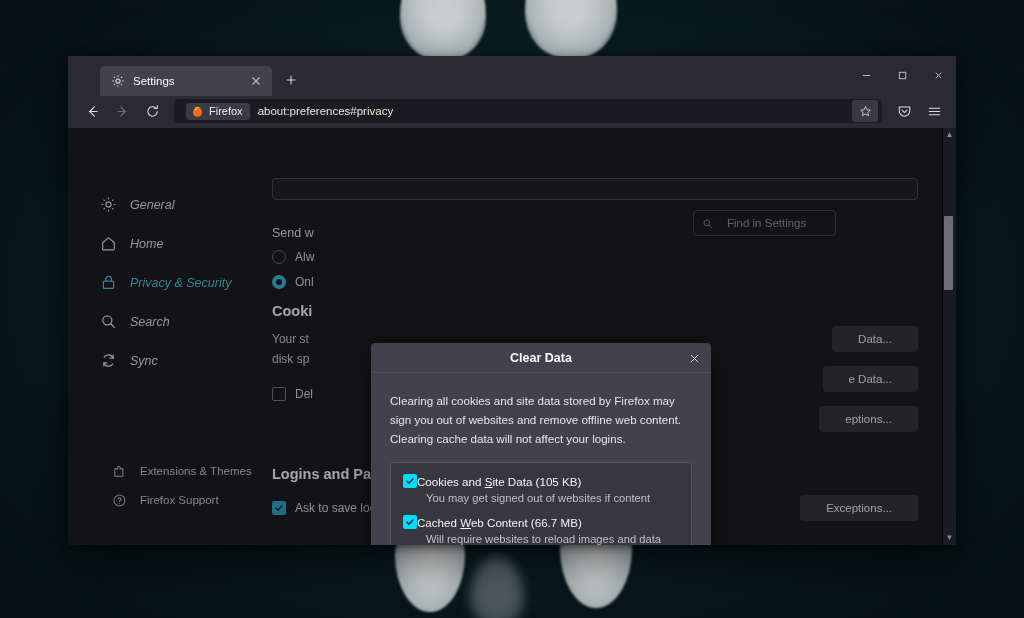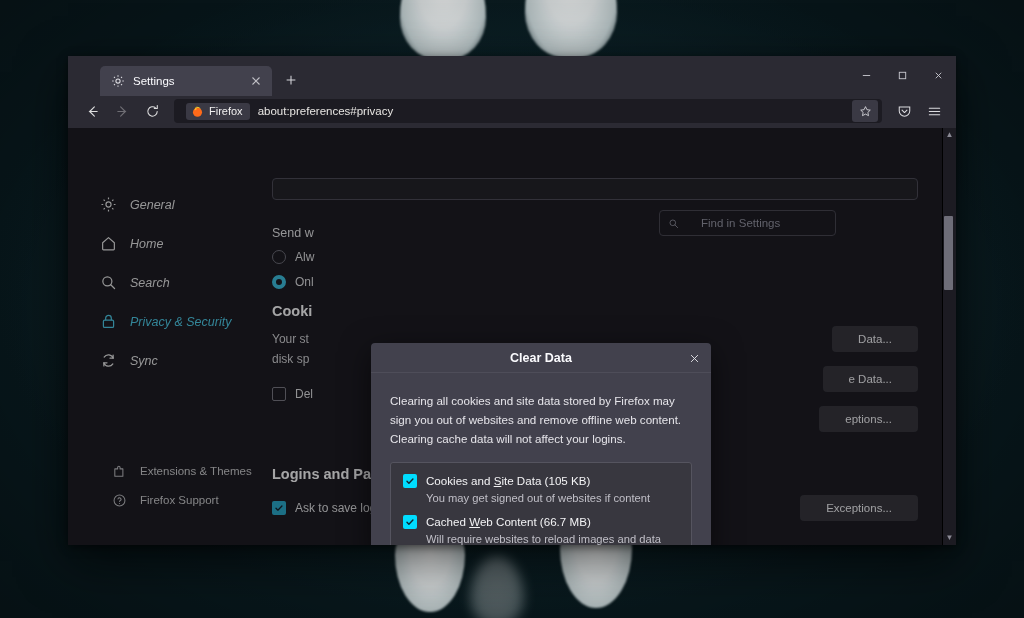--- a/index.html
+++ b/index.html
@@ -104,23 +104,23 @@
   #content {
     flex: 1; background: #1c1b22; position: relative; display: flex; overflow: hidden;
   }
   #page {
     flex: 1; position: relative; overflow: hidden;
   }
 
   
   #find-settings {
     position: absolute; right: 106px; top: 82px;
-    width: 177px; height: 26px;
+    width: 143px; height: 26px;
     background: #1c1b22; border: 1px solid #46454f; border-radius: 4px;
-    display: flex; align-items: center; gap: 22px; padding: 0 8px;
+    display: flex; align-items: center; gap: 14px; padding: 0 8px;
     font-size: 11.5px; color: #8f8f9d;
   }
 
   
   #catlist {
     position: absolute; left: 20px; top: 58px; width: 186px;
     display: flex; flex-direction: column; gap: 2px; font-style: italic;
   }
   .cat {
     display: flex; align-items: center; gap: 13px;
@@ -193,21 +193,21 @@
   #dlg-close { position: absolute; right: 6px; top: 4px; width: 22px; height: 22px;
                display: flex; align-items: center; justify-content: center; }
   #dlg-body { padding: 18px 19px 0; }
   #dlg-desc { color: #e6e5ea; font-size: 11.6px; line-height: 19px; }
   #dlg-items {
     margin-top: 14px; border: 1px solid #55545f; border-radius: 3px;
     background: #38373f; padding: 11px 12px 12px;
   }
   .item { margin-bottom: 11px; }
   .item:last-child { margin-bottom: 0; }
-  .item-head { display: flex; gap: 9px; }
+  .item-head { display: flex; align-items: center; }
   .item-cb {
     width: 14px; height: 14px; border-radius: 2px; flex: 0 0 14px;
     background: #00ddff; display: flex; align-items: center; justify-content: center;
   }
   .item-label { color: #f3f3f5; font-size: 11.6px; }
   .item-label u { text-decoration: underline; }
   .item-sub { color: #c0bfc7; font-size: 11.2px; margin: 4px 0 0 23px; }
 </style>
 </head>
 <body>
@@ -327,33 +327,33 @@
             </g>
           </svg>
           <span>General</span>
         </div>
         <div class="cat">
           <svg class="ic" viewBox="0 0 18 18">
             <path d="M2.8 8.2L9 2.8l6.2 5.4v6.6a.9.9 0 0 1-.9.9H3.7a.9.9 0 0 1-.9-.9z" stroke="#dededf" stroke-width="1.25" fill="none" stroke-linejoin="round"></path>
           </svg>
           <span>Home</span>
         </div>
+        <div class="cat active">
+          <svg class="ic" viewBox="0 0 18 18">
+            <rect x="3.6" y="7.6" width="10.8" height="7.6" rx="1.3" stroke="#4cc4e0" stroke-width="1.3" fill="none"></rect>
+            <path d="M6 7.6V5.6a3 3 0 0 1 6 0v2" stroke="#4cc4e0" stroke-width="1.3" fill="none"></path>
+          </svg>
+          <span>Privacy &amp; Security</span>
+        </div>
         <div class="cat">
           <svg class="ic" viewBox="0 0 18 18">
             <circle cx="7.8" cy="7.8" r="4.8" stroke="#dededf" stroke-width="1.3" fill="none"></circle>
             <path d="M11.4 11.4L15.4 15.4" stroke="#dededf" stroke-width="1.3" stroke-linecap="round"></path>
           </svg>
           <span>Search</span>
-        </div>
-        <div class="cat active">
-          <svg class="ic" viewBox="0 0 18 18">
-            <rect x="3.6" y="7.6" width="10.8" height="7.6" rx="1.3" stroke="#4cc4e0" stroke-width="1.3" fill="none"></rect>
-            <path d="M6 7.6V5.6a3 3 0 0 1 6 0v2" stroke="#4cc4e0" stroke-width="1.3" fill="none"></path>
-          </svg>
-          <span>Privacy &amp; Security</span>
         </div>
         <div class="cat">
           <svg class="ic" viewBox="0 0 18 18">
             <path d="M14 6.6A5.4 5.4 0 0 0 4.4 5.4" stroke="#dededf" stroke-width="1.3" fill="none" stroke-linecap="round"></path>
             <path d="M4 11.4a5.4 5.4 0 0 0 9.6 1.2" stroke="#dededf" stroke-width="1.3" fill="none" stroke-linecap="round"></path>
             <path d="M13.9 3.2v3.4h-3.3M4.1 14.8v-3.4h3.3" stroke="#dededf" stroke-width="1.3" fill="none" stroke-linecap="round" stroke-linejoin="round"></path>
           </svg>
           <span>Sync</span>
         </div>
       </div>

